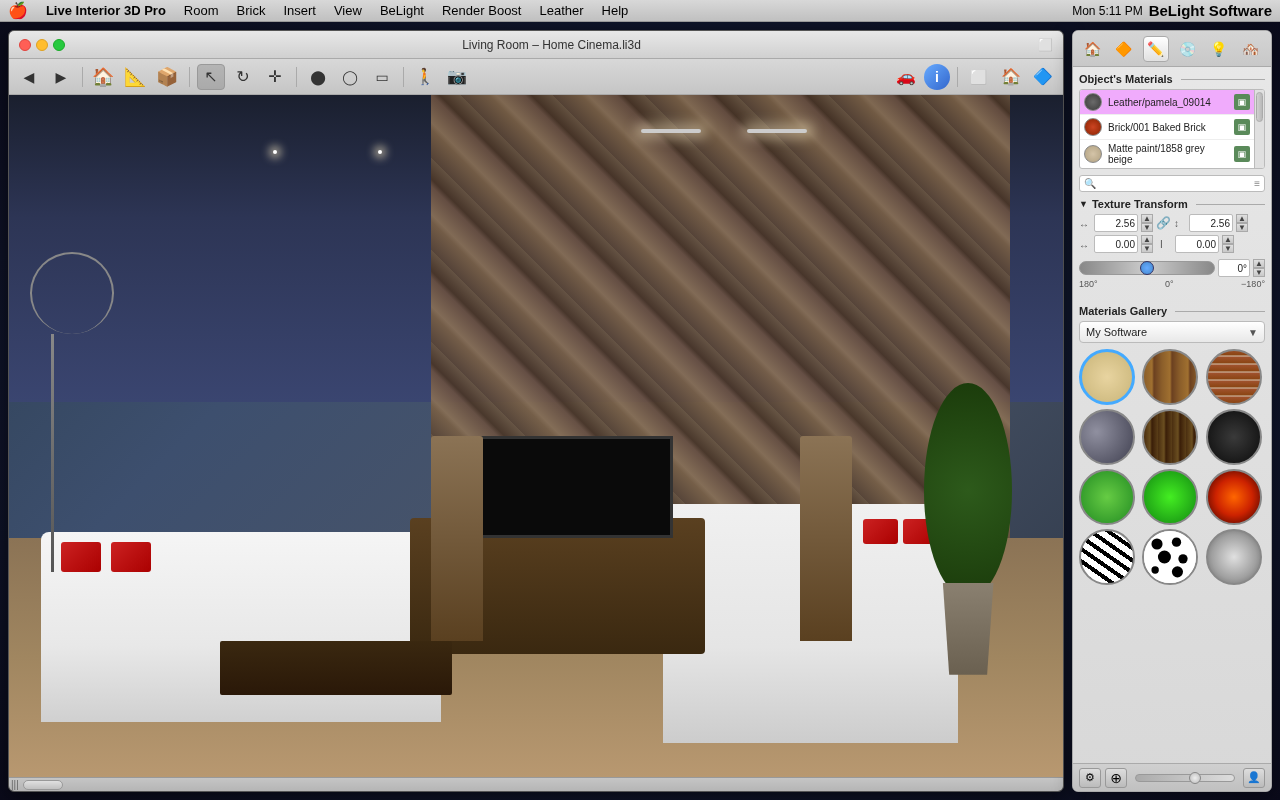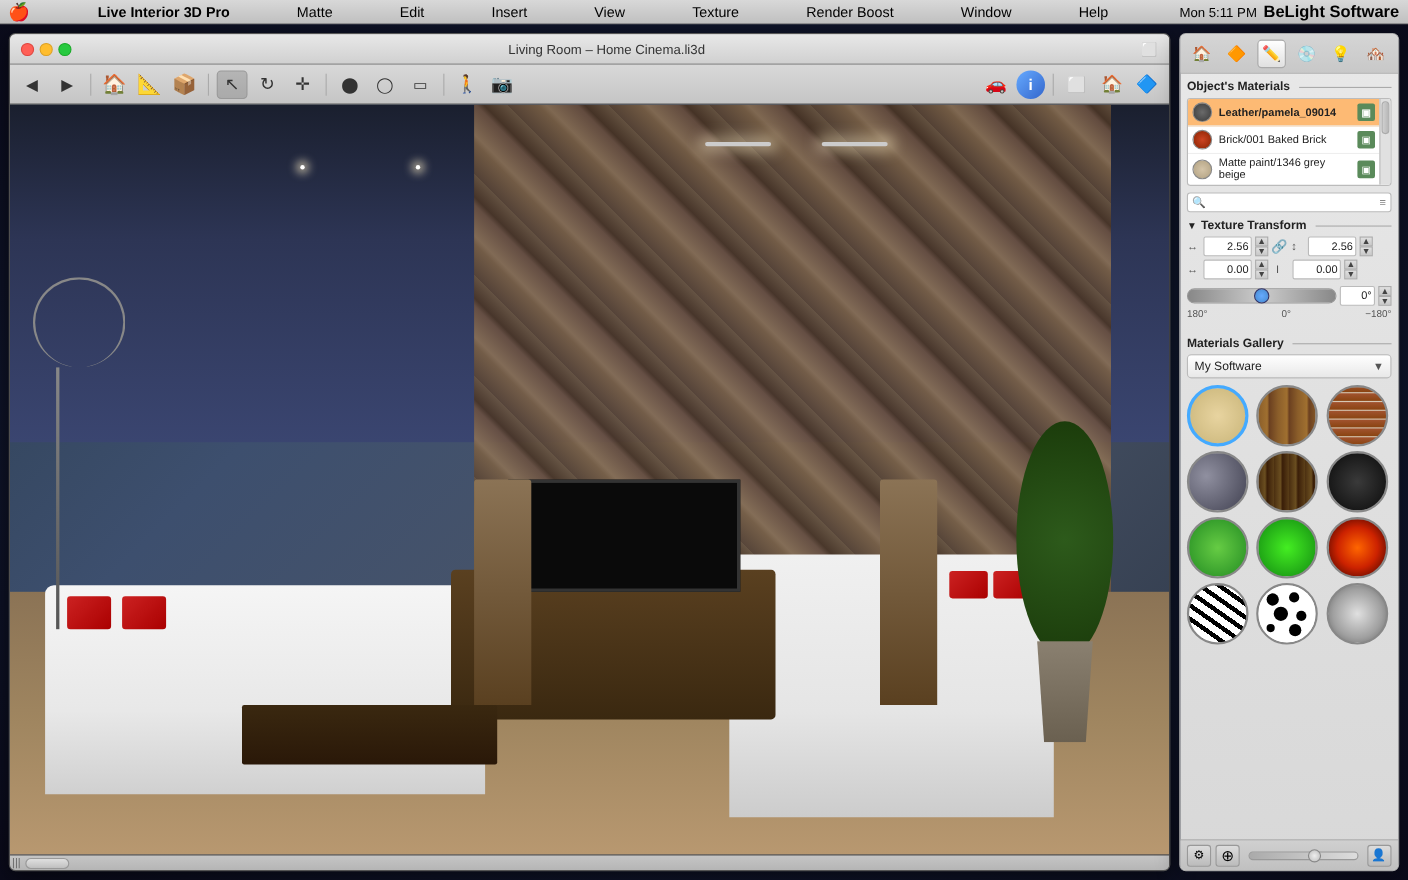--- a/index.html
+++ b/index.html
@@ -29,21 +29,20 @@
       left: 0;
       z-index: 100;
     }
     .menubar-apple {
       font-size: 16px;
       margin-right: 8px;
     }
     .menubar-item {
       padding: 0 8px;
       cursor: default;
-      margin-left: 43px;
     }
     .menubar-item.bold { font-weight: bold; }
     .menubar-right {
       margin-left: auto;
       display: flex;
       align-items: center;
       gap: 6px;
       font-size: 12px;
       padding-left: 19px;
     }
@@ -357,21 +356,21 @@
     .material-item {
       display: flex;
       align-items: center;
       padding: 3px 4px;
       gap: 6px;
       cursor: pointer;
       border-bottom: 1px solid #eee;
       font-size: 10px;
     }
     .material-item:last-child { border-bottom: none; }
-    .material-item:first-child { background: #fdba74; font-weight: bold; }
+    .material-item:first-child { background: #f0abfc; }
     .material-swatch {
       width: 18px;
       height: 18px;
       border-radius: 50%;
       border: 1px solid #888;
       flex-shrink: 0;
     }
     .material-name {
       flex: 1;
       font-size: 10px;
@@ -623,27 +622,27 @@
       border-radius: 4px;
       border: 1px solid #aaa;
     }
   </style>
 </head>
 <body>
 
 <div class="menubar">
   <span class="menubar-apple">🍎</span>
   <span class="menubar-item bold">Live Interior 3D Pro</span>
-  <span class="menubar-item">Matte</span>
-  <span class="menubar-item">Edit</span>
+  <span class="menubar-item">Room</span>
+  <span class="menubar-item">Brick</span>
   <span class="menubar-item">Insert</span>
   <span class="menubar-item">View</span>
-  <span class="menubar-item">Texture</span>
+  <span class="menubar-item">BeLight</span>
   <span class="menubar-item">Render Boost</span>
-  <span class="menubar-item">Window</span>
+  <span class="menubar-item">Leather</span>
   <span class="menubar-item">Help</span>
   <div class="menubar-right">
     <span style="font-size:12px;">Mon 5:11 PM</span>
     <span style="font-size:15px;font-weight:600;">BeLight Software</span>
   </div>
 </div>
 
 <div class="main-area">
 
   <div class="view-window">
@@ -752,21 +751,21 @@
               <span class="material-name">Leather/pamela_09014</span>
               <div class="material-icon" style="background:#5a8a5a;font-size:9px;">▣</div>
             </div>
             <div class="material-item">
               <div class="material-swatch" style="background:radial-gradient(circle,#cc4422,#882200);"></div>
               <span class="material-name">Brick/001 Baked Brick</span>
               <div class="material-icon" style="background:#5a8a5a;font-size:9px;">▣</div>
             </div>
             <div class="material-item">
               <div class="material-swatch" style="background:radial-gradient(circle,#d4c4a8,#b0a080);"></div>
-              <span class="material-name">Matte paint/1346 grey beige</span>
+              <span class="material-name">Matte paint/1858 grey beige</span>
               <div class="material-icon" style="background:#5a8a5a;font-size:9px;">▣</div>
             </div>
           </div>
           <div class="scrollbar-right" style="position:relative;width:10px;">
             <div class="scrollbar-thumb-v"></div>
           </div>
         </div>
       </div>
 
       <div class="search-bar">

